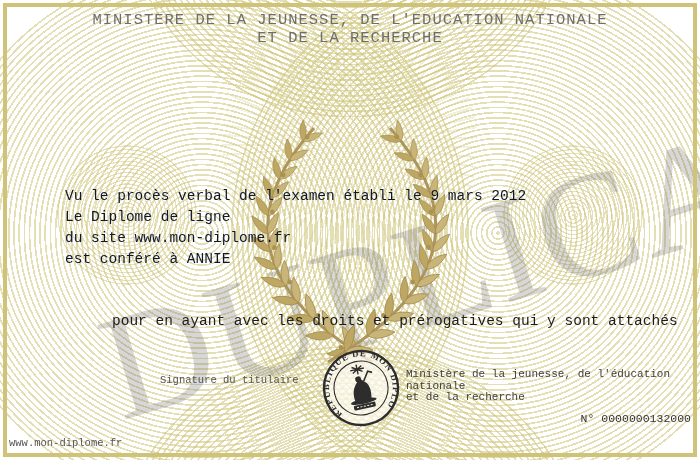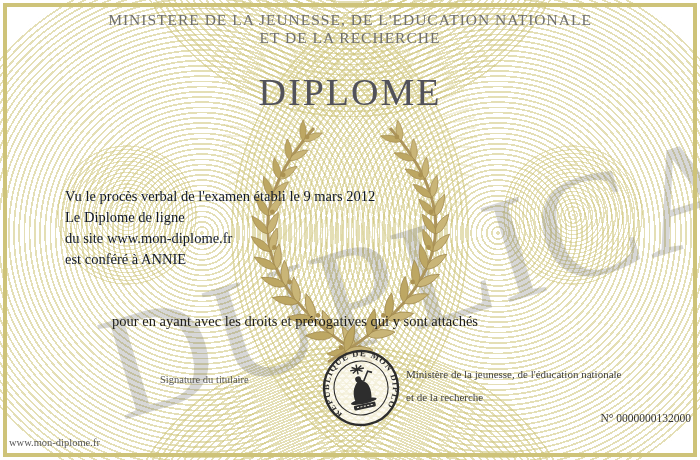--- a/index.html
+++ b/index.html
@@ -26,21 +26,21 @@
   .watermark{
     position:absolute;left:85px;top:300px;z-index:2;white-space:nowrap;
     font-size:150px;color:rgba(110,110,110,.28);letter-spacing:2px;
     transform:rotate(-17deg);transform-origin:0 0;line-height:1;
     font-family:"Liberation Serif","DejaVu Serif",serif;pointer-events:none;
   }
   
   #wreath{position:absolute;left:0;top:0;z-index:3;pointer-events:none;}
   #seal{position:absolute;left:311px;top:338px;z-index:4;pointer-events:none;}
   
-  .txt{position:absolute;z-index:6;}
+  .txt{position:absolute;z-index:6;font-family:Liberation Mono, monospace;}
   .header{top:11px;left:0;width:100%;text-align:center;font-size:15.5px;line-height:18px;
           color:#6e6e6e;letter-spacing:1px;}
   .title{top:72px;left:0;width:100%;text-align:center;font-size:38px;line-height:41px;
          color:#52525a;letter-spacing:2px;}
   .body-block{left:65px;top:186px;font-size:14.5px;line-height:21px;color:#0f172a;}
   .rights{left:112px;top:313px;font-size:14.5px;color:#1c1c1c;}
   .sig{left:160px;top:374px;font-size:10.5px;color:#555;}
   .issuer1{left:406px;top:368px;font-size:11px;color:#3f3f3f;}
   .issuer2{left:406px;top:391px;font-size:11px;color:#3f3f3f;}
   .website{left:9px;top:437px;font-size:10.5px;color:#555;}
@@ -161,21 +161,20 @@
   </svg>
 
   <div class="frame"></div>
 
   <div class="txt header">
     <div>MINISTERE DE LA JEUNESSE, DE L'EDUCATION NATIONALE</div>
     <div>ET DE LA RECHERCHE</div>
   </div>
 
   <div class="txt title">
-    <div>DIPLOME</div>
   </div>
 
   <div class="txt body-block">
     <div>Vu le procès verbal de l'examen établi le 9 mars 2012</div>
     <div>Le Diplome de ligne</div>
     <div>du site www.mon-diplome.fr</div>
     <div>est conféré à ANNIE</div>
   </div>
 
   <div class="txt rights">pour en ayant avec les droits et prérogatives qui y sont attachés</div>

